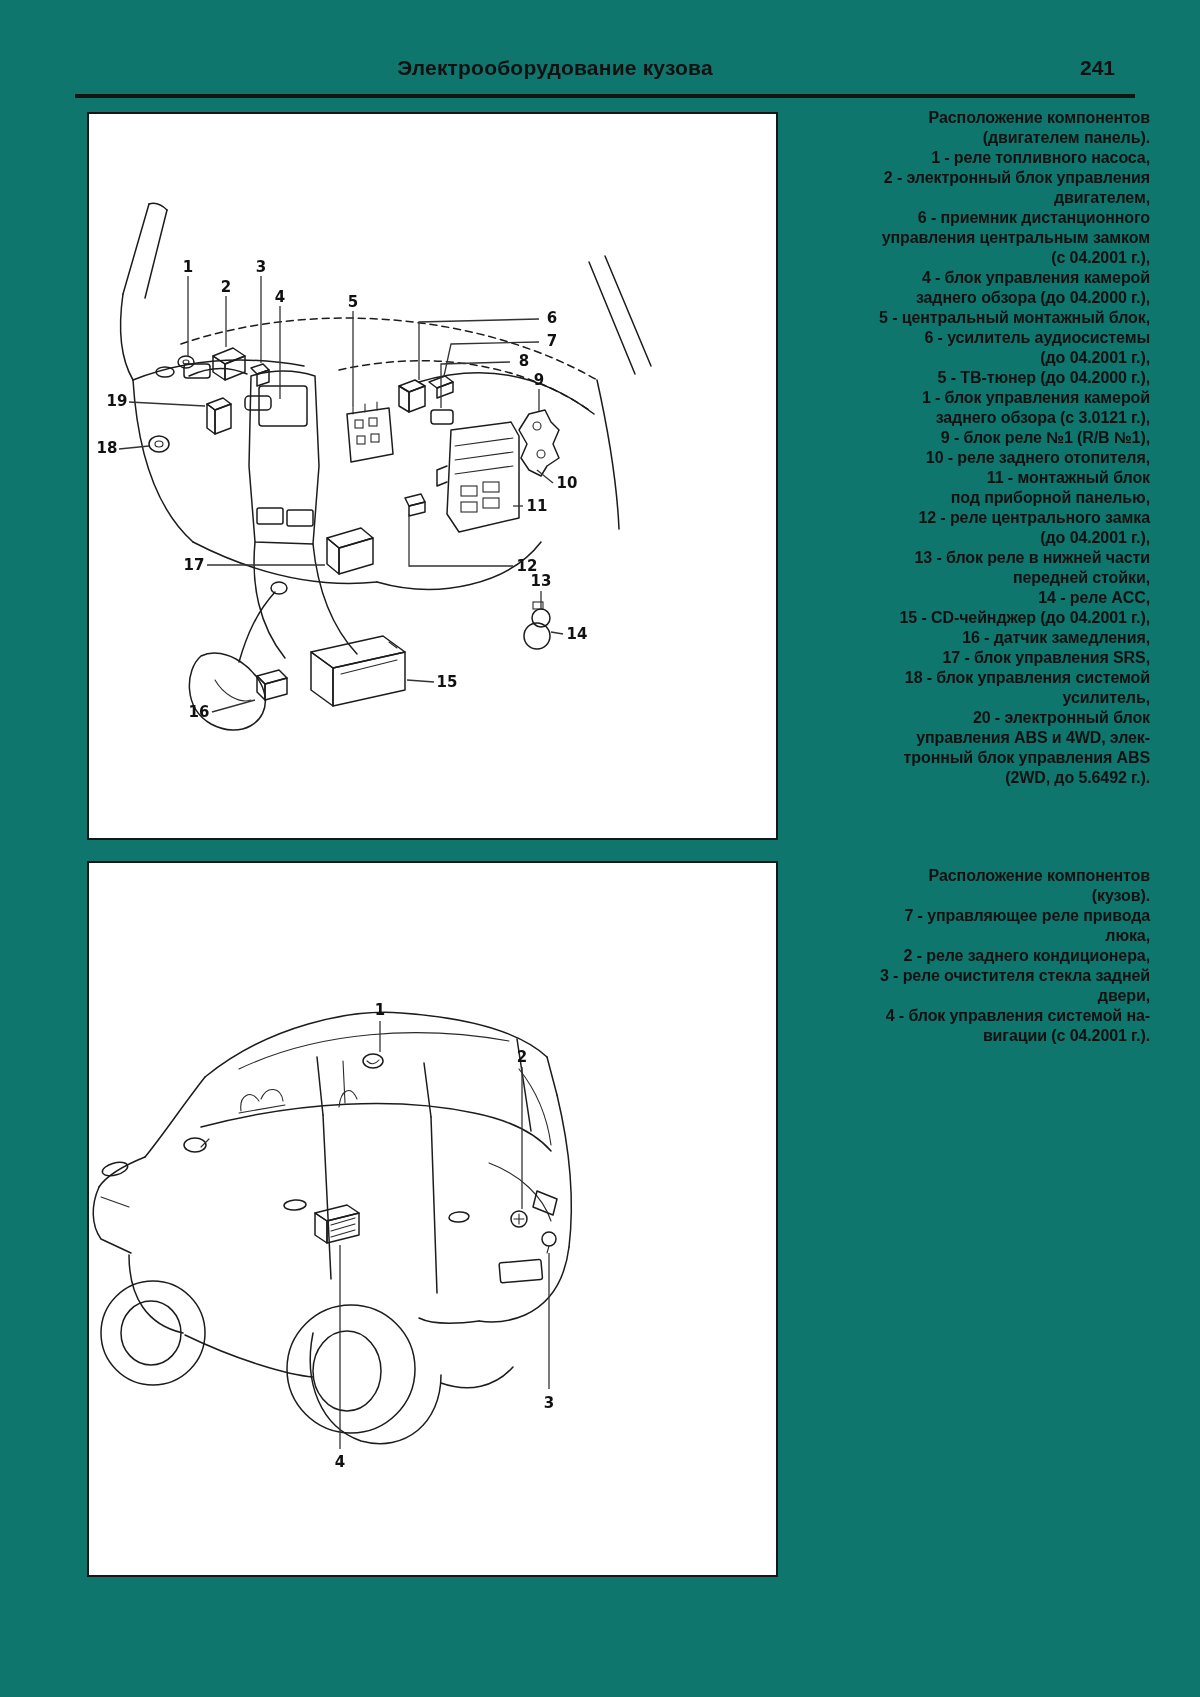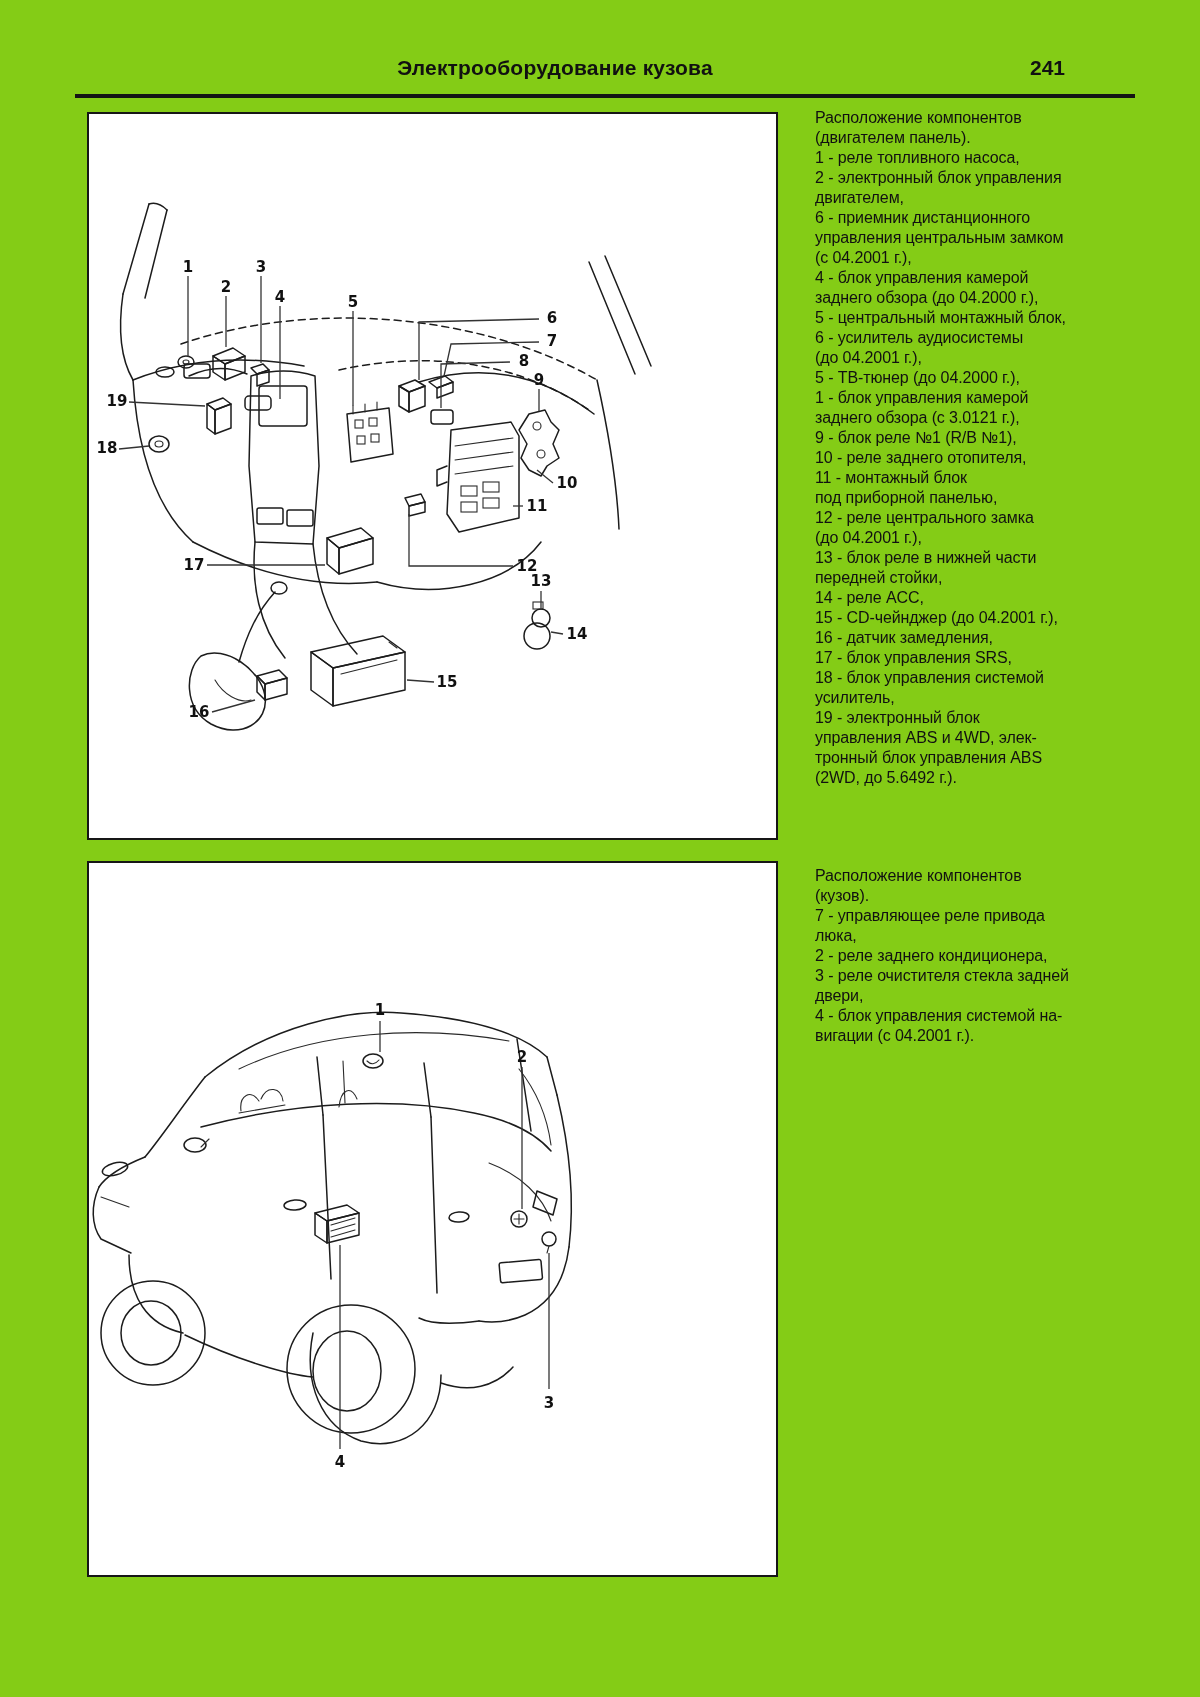--- a/index.html
+++ b/index.html
@@ -1,36 +1,36 @@
 <!DOCTYPE html>
 <html><head>
 <meta charset="utf-8">
 <style>
   html,body { margin:0; padding:0; background:#e8e8e8; }
   .page {
     position:relative; width:1200px; height:1697px; margin:0 auto;
-    background:#84cc16; color:#111;
+    background:#0f766e; color:#111;
     font-family:"Liberation Sans", sans-serif; overflow:hidden;
   }
   .header-title {
     position:absolute; left:75px; top:56px; width:960px; text-align:center;
     font-size:21px; font-weight:bold; letter-spacing:.2px;
   }
   .page-num {
-    position:absolute; left:1030px; top:56px; width:85px; 
+    position:absolute; left:1030px; top:56px; width:85px; text-align:right;
     font-size:21px; font-weight:bold;
   }
   .rule { position:absolute; left:75px; top:94px; width:1060px; height:4px; background:#141414; }
   .fig { position:absolute; border:2px solid #161616; background:#fff; }
   .fig1 { left:87px; top:112px; width:687px; height:724px; }
   .fig2 { left:87px; top:861px; width:687px; height:712px; }
   .fig svg { display:block; width:100%; height:100%; }
   .legend {
     position:absolute; left:815px; width:335px;
-    font-size:16px; font-weight:normal; line-height:20px; letter-spacing:-0.1px;
+    font-size:16px; font-weight:bold; line-height:20px; letter-spacing:-0.1px;text-align:right;
   }
   .legend-1 { top:108px; }
   .legend-2 { top:866px; }
   .legend-line { white-space:nowrap; }
   
   .ln  { fill:none; stroke:#1c1c1c; stroke-width:1.5; stroke-linecap:round; stroke-linejoin:round; }
   .thin{ fill:none; stroke:#2a2a2a; stroke-width:1.1; stroke-linecap:round; }
   .dash{ stroke-dasharray:7 5; }
   .ldr { fill:none; stroke:#333; stroke-width:1.3; }
   .co  { font-family:"DejaVu Sans",sans-serif; font-size:15px; font-weight:bold; fill:#111; }
@@ -340,21 +340,21 @@
       <div class="legend-line">12 - реле центрального замка</div>
       <div class="legend-line">(до 04.2001 г.),</div>
       <div class="legend-line">13 - блок реле в нижней части</div>
       <div class="legend-line">передней стойки,</div>
       <div class="legend-line">14 - реле ACC,</div>
       <div class="legend-line">15 - CD-чейнджер (до 04.2001 г.),</div>
       <div class="legend-line">16 - датчик замедления,</div>
       <div class="legend-line">17 - блок управления SRS,</div>
       <div class="legend-line">18 - блок управления системой</div>
       <div class="legend-line">усилитель,</div>
-      <div class="legend-line">19 - электронный блок</div>
+      <div class="legend-line">20 - электронный блок</div>
       <div class="legend-line">управления ABS и 4WD, элек-</div>
       <div class="legend-line">тронный блок управления ABS</div>
       <div class="legend-line">(2WD, до 5.6492 г.).</div>
     </div>
 
   <div class="legend legend-2">
 
   <div class="legend-line">Расположение компонентов</div>
       <div class="legend-line">(кузов).</div>
       <div class="legend-line">7 - управляющее реле привода</div>

